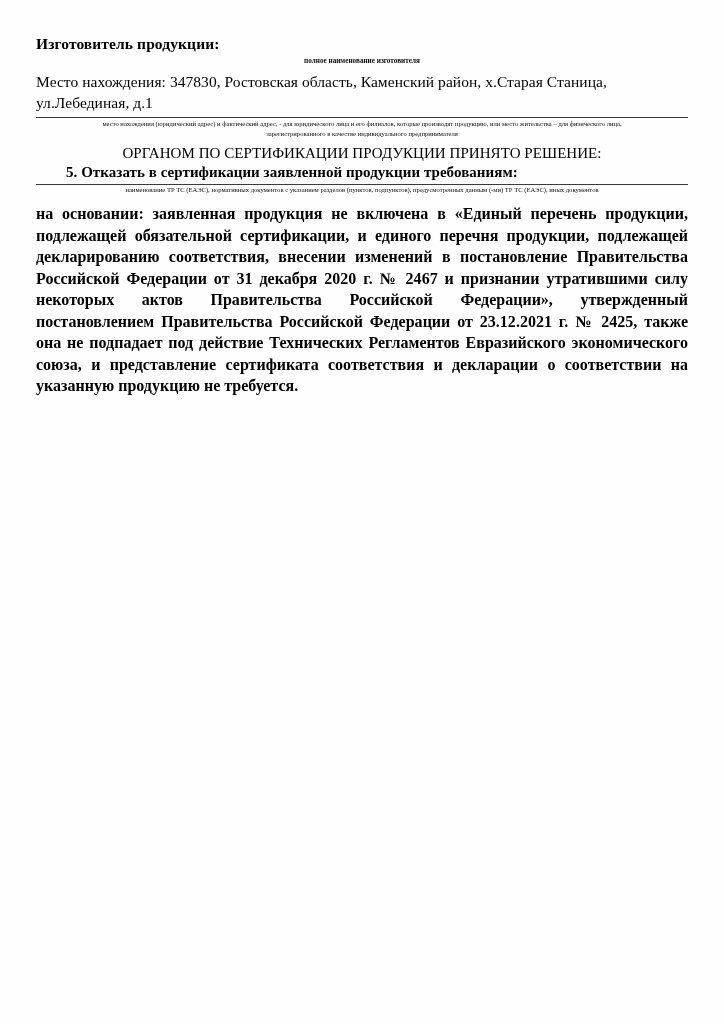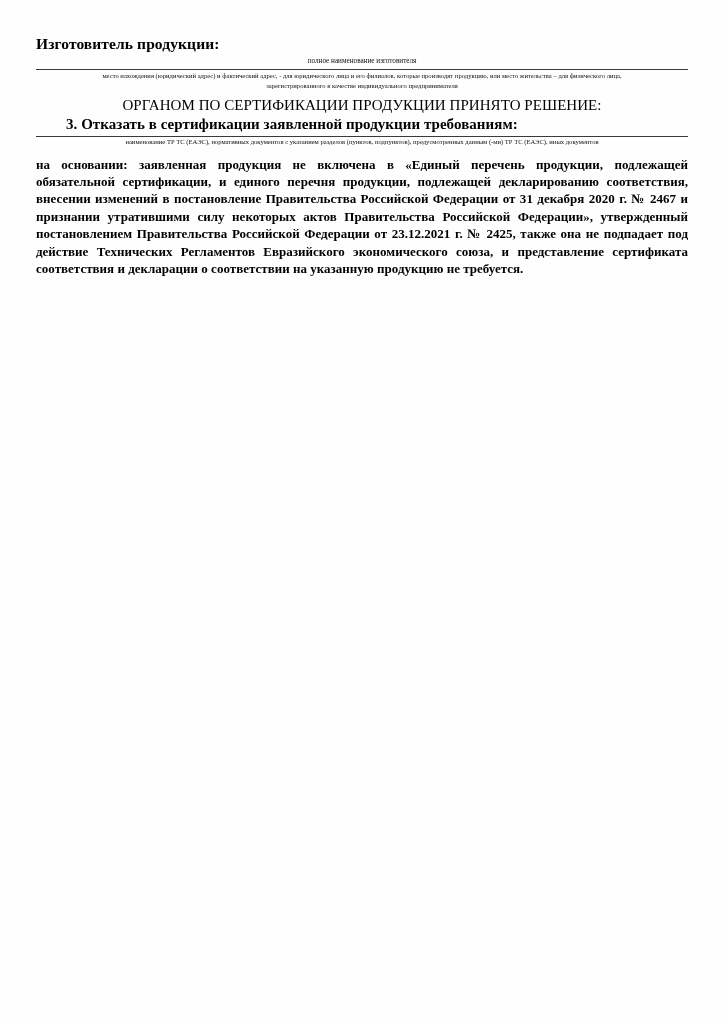--- a/index.html
+++ b/index.html
@@ -38,20 +38,21 @@
     line-height: 1.35;
     margin-top: 1px;
     letter-spacing: 0.1px;
   }
   .caption {
     font-size: 7.2px;
     text-align: center;
     line-height: 1.25;
     margin-top: 2px;
     color: #111;
+    font-weight: bold;
   }
   .caption-wide {
     font-size: 6.6px;
     text-align: center;
     line-height: 1.3;
     margin-top: 2px;
     color: #111;
   }
   .address-line {
     font-size: 15.5px;
@@ -81,49 +82,50 @@
     letter-spacing: 0.05px;
   }
   .caption-regs {
     font-size: 6.6px;
     text-align: center;
     line-height: 1.3;
     margin-top: 1px;
     color: #111;
   }
   .basis-text {
-    font-size: 13px;
+    font-size: 16px;
     font-weight: bold;
     line-height: 1.34;
     margin-top: 9px;
     text-align: justify;
     letter-spacing: 0.01px;
   }
 </style>
 </head>
 <body>
 
 <div class="page">
   <div class="doc-body">
 
     <div class="manufacturer-title">Изготовитель продукции:</div>
 
 
     <div class="caption">полное наименование изготовителя</div>
 
+    <div class="address-line">Место нахождения: 347830, Ростовская область, Каменский район, х.Старая Станица, ул.Лебединая, д.1</div>
 
     <hr class="rule">
 
     <div class="caption-wide">место нахождения (юридический адрес) и фактический адрес, - для юридического лица и его филиалов, которые производят продукцию, или место жительства – для физического лица,</div>
 
     <div class="caption-wide">зарегистрированного в качестве индивидуального предпринимателя</div>
 
     <div class="decision-heading">ОРГАНОМ ПО СЕРТИФИКАЦИИ ПРОДУКЦИИ ПРИНЯТО РЕШЕНИЕ:</div>
 
-    <div class="decision-item">3. Отказать в сертификации заявленной продукции требованиям:</div>
+    <div class="decision-item">5. Отказать в сертификации заявленной продукции требованиям:</div>
 
     <hr class="rule">
 
     <div class="caption-regs">наименование ТР ТС (ЕАЭС), нормативных документов с указанием разделов (пунктов, подпунктов), предусмотренных данным (-ми) ТР ТС (ЕАЭС), иных документов</div>
 
     <div class="basis-text">на основании: заявленная продукция не включена в «Единый перечень продукции, подлежащей обязательной сертификации, и единого перечня продукции, подлежащей декларированию соответствия, внесении изменений в постановление Правительства Российской Федерации от 31 декабря 2020 г. № 2467 и признании утратившими силу некоторых актов Правительства Российской Федерации», утвержденный постановлением Правительства Российской Федерации от 23.12.2021 г. № 2425, также она не подпадает под действие Технических Регламентов Евразийского экономического союза, и представление сертификата соответствия и декларации о соответствии на указанную продукцию не требуется.</div>
 
   </div>
 </div>
 

